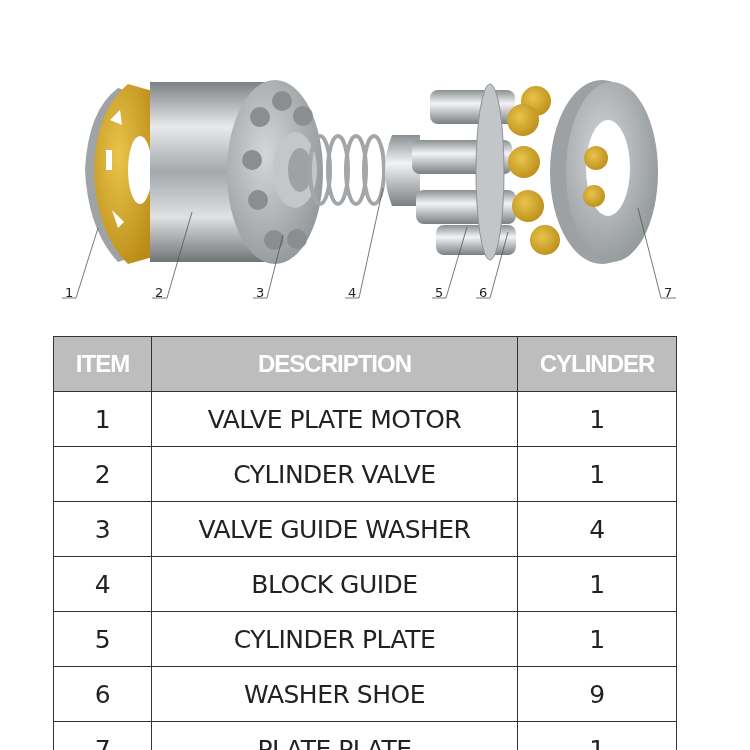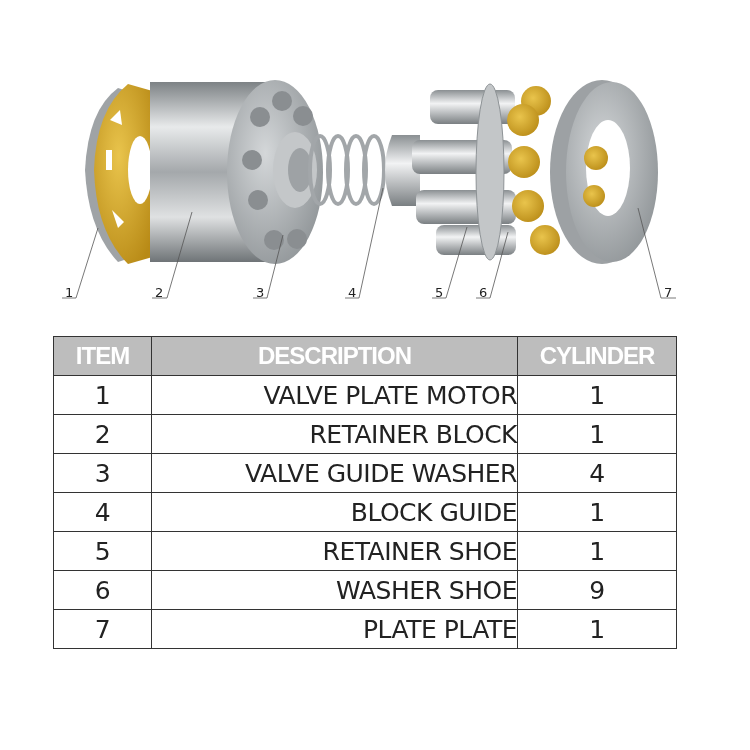--- a/index.html
+++ b/index.html
@@ -1,24 +1,24 @@
 <!DOCTYPE html>
 <html><head>
 <meta charset="utf-8">
 <style>
   html,body{margin:0;padding:0;background:#fff;}
   body{width:750px;height:750px;position:relative;overflow:hidden;font-family:"DejaVu Sans",sans-serif;}
   #diagram{position:absolute;left:0;top:60px;width:750px;height:260px;}
   .callout{position:absolute;font-family:"DejaVu Sans",sans-serif;font-size:13px;color:#222;}
   table.bom{position:absolute;left:53px;top:336px;width:623px;border-collapse:collapse;table-layout:fixed;}
-  table.bom th, table.bom td{border:1.5px solid #333;height:38px;padding:0;}
+  table.bom th, table.bom td{border:1.5px solid #333;height:38px;padding:8px;}
   table.bom th{background:#bdbdbd;color:#fff;font-family:"Liberation Sans",sans-serif;font-weight:bold;font-size:24px;letter-spacing:-1px;text-align:center;}
   table.bom td{font-family:"DejaVu Sans",sans-serif;font-size:25px;color:#222;font-weight:normal;letter-spacing:-0.5px;}
   td.num{text-align:center;}
-  td.desc{text-align:right;padding-left:16px;}
+  td.desc{text-align:center;padding-left:16px;}
   col.c1{width:98px;} col.c2{width:366px;} col.c3{width:159px;}
 </style>
 </head>
 <body>
 
 <svg id="diagram" viewBox="0 60 750 260" width="750" height="260">
   <defs>
     <linearGradient id="steelV" x1="0" y1="0" x2="0" y2="1">
       <stop offset="0" stop-color="#7d8285"></stop>
       <stop offset="0.25" stop-color="#e8eaeb"></stop>
@@ -128,36 +128,36 @@
     </tr>
   </thead>
   <tbody>
     <tr>
       <td class="num">1</td>
       <td class="desc">VALVE PLATE MOTOR</td>
       <td class="num">1</td>
     </tr>
     <tr>
       <td class="num">2</td>
-      <td class="desc">RETAINER BLOCK</td>
+      <td class="desc">CYLINDER VALVE</td>
       <td class="num">1</td>
     </tr>
     <tr>
       <td class="num">3</td>
       <td class="desc">VALVE GUIDE WASHER</td>
       <td class="num">4</td>
     </tr>
     <tr>
       <td class="num">4</td>
       <td class="desc">BLOCK GUIDE</td>
       <td class="num">1</td>
     </tr>
     <tr>
       <td class="num">5</td>
-      <td class="desc">RETAINER SHOE</td>
+      <td class="desc">CYLINDER PLATE</td>
       <td class="num">1</td>
     </tr>
     <tr>
       <td class="num">6</td>
       <td class="desc">WASHER SHOE</td>
       <td class="num">9</td>
     </tr>
     <tr>
       <td class="num">7</td>
       <td class="desc">PLATE PLATE</td>

